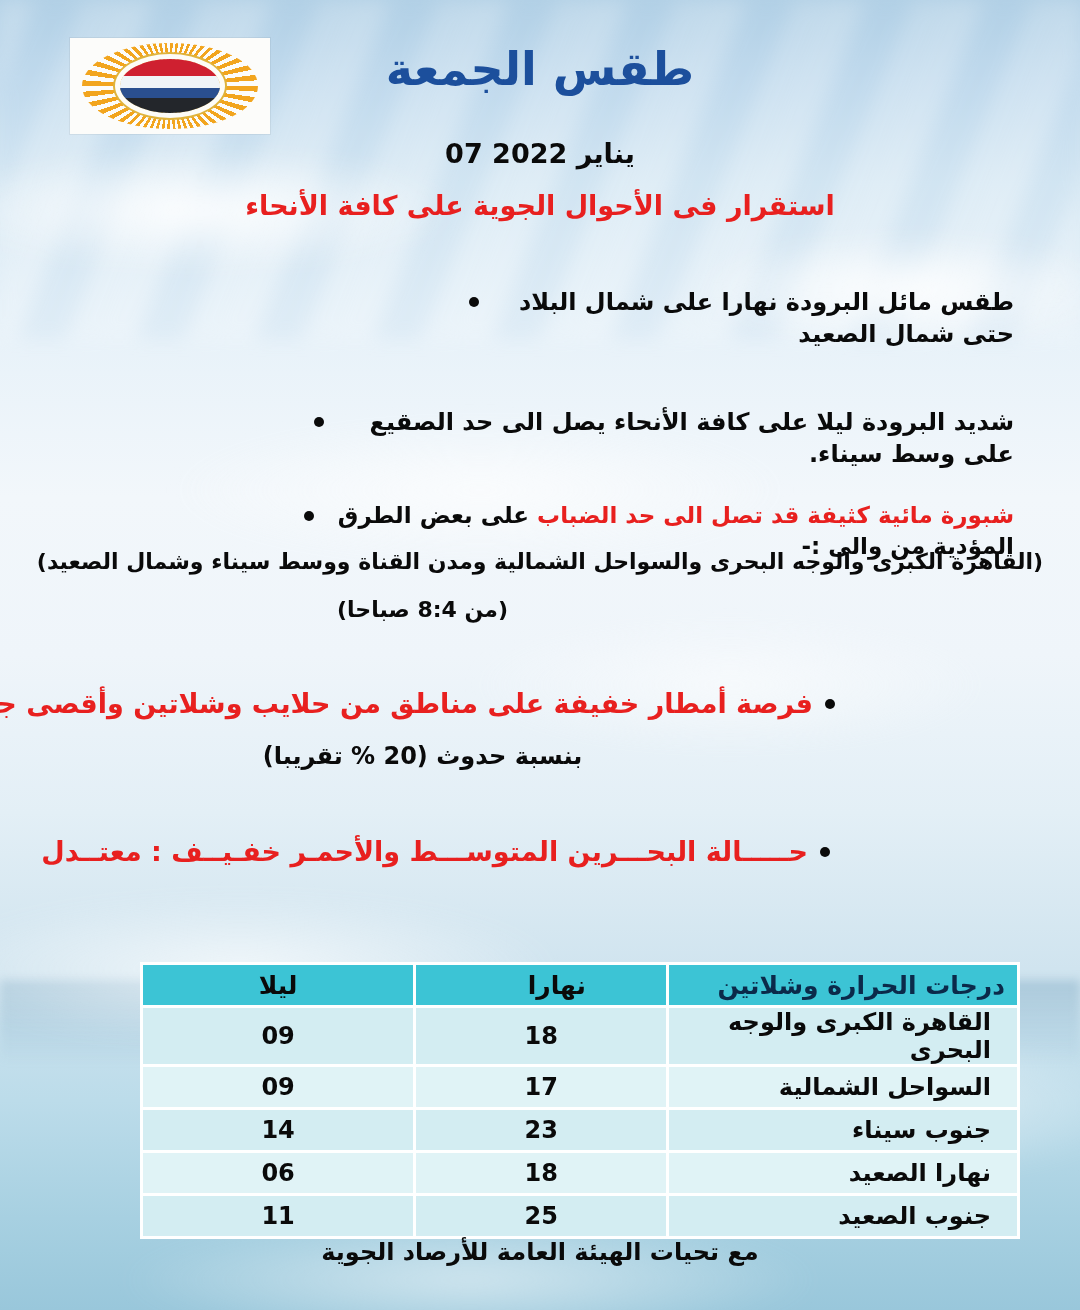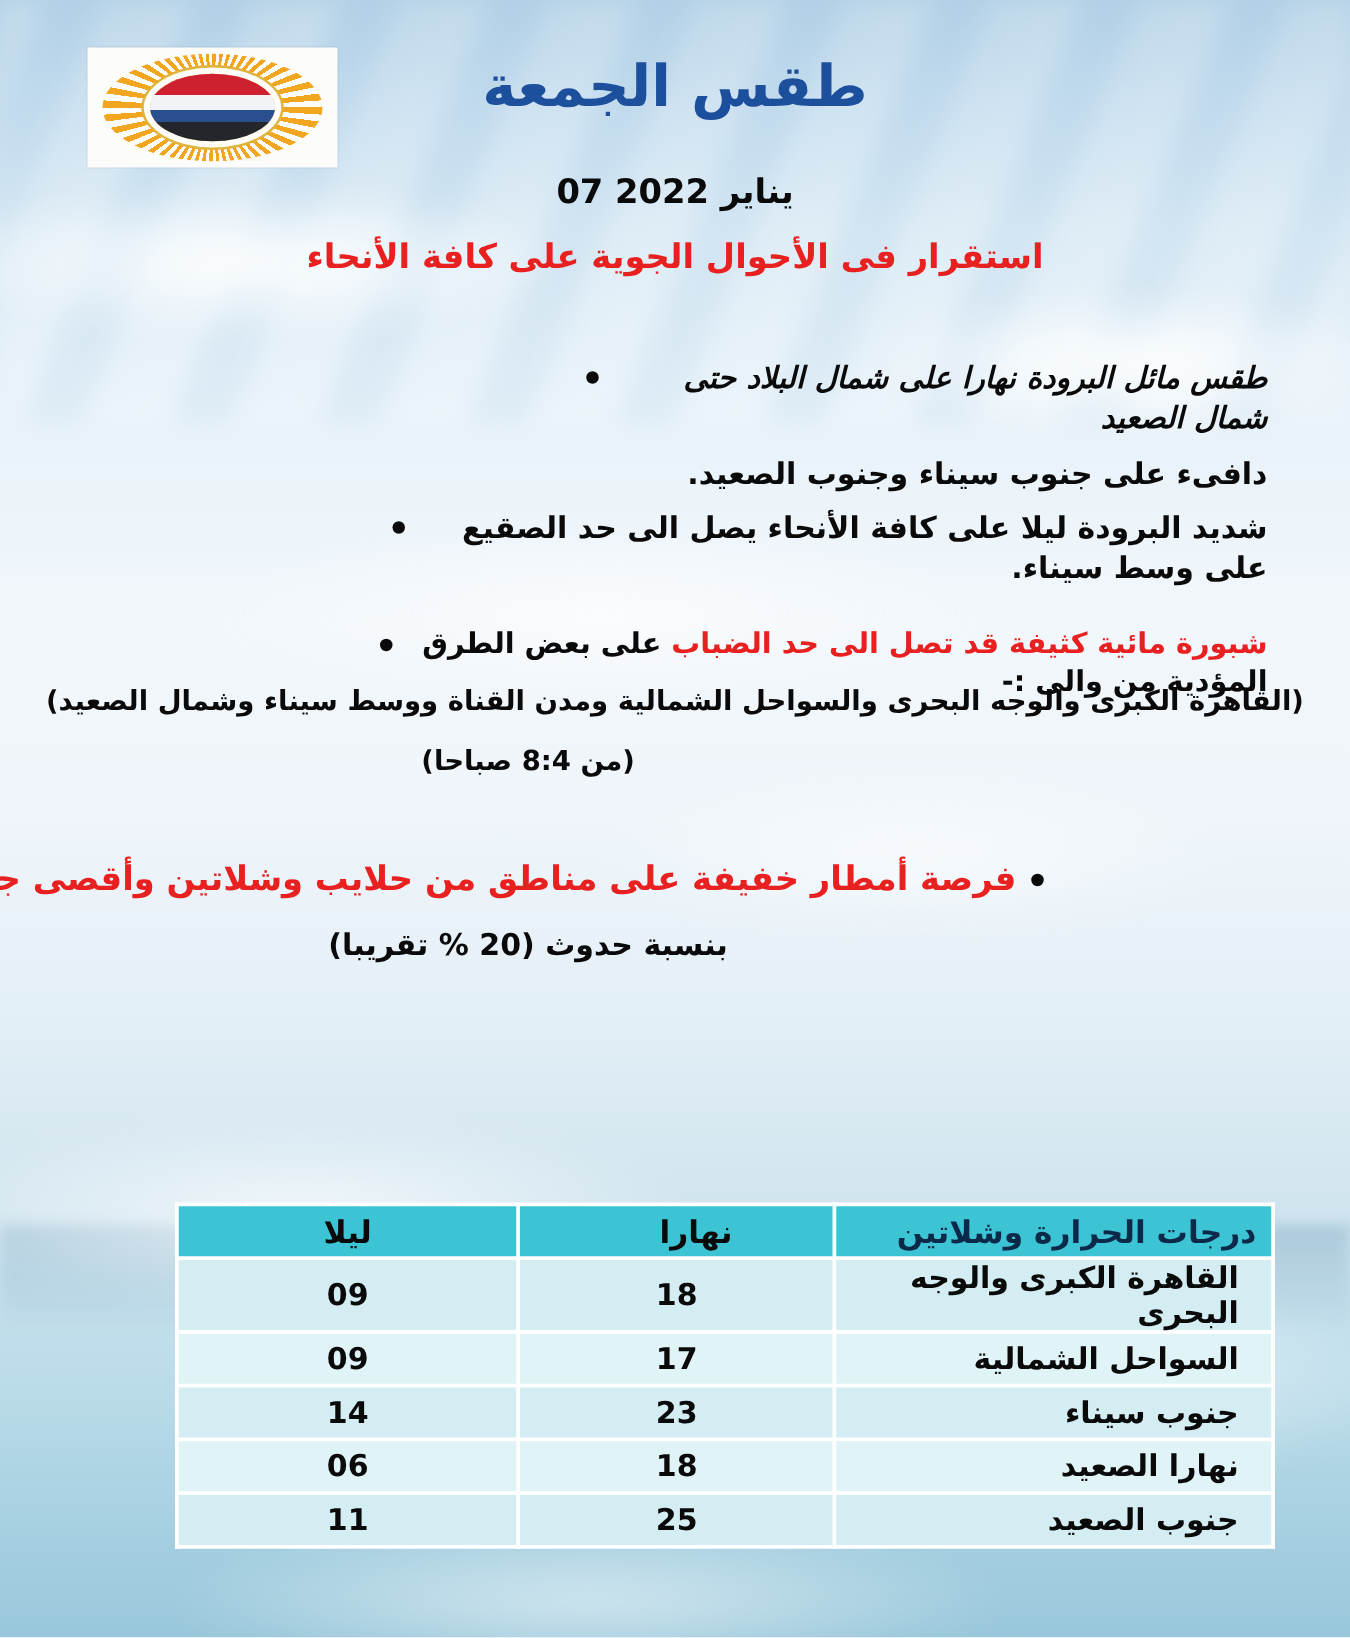--- a/index.html
+++ b/index.html
@@ -37,21 +37,21 @@
   .date{position:absolute;top:138px;left:0;right:0;text-align:center;
     font-size:27px;font-weight:bold;direction:ltr;}
   .headline{position:absolute;top:190px;left:0;right:0;text-align:center;
     font-size:27px;font-weight:bold;color:#e8201f;direction:rtl;}
 
   .bullet{position:absolute;direction:rtl;font-weight:bold;line-height:1.35;}
   .dot{width:10px;height:10px;border-radius:50%;background:#0a0a0a;flex:none;margin-top:11px;}
   .red{color:#e8201f;}
 
   .b1{top:286px;right:66px;width:545px;font-size:24px;}
-  .b1-l1{display:flex;justify-content:space-between;align-items:flex-start;gap:10px;font-style:italic;}
+  .b1-l1{display:flex;justify-content:space-between;align-items:flex-start;gap:10px;}
   .b1-l1 .txt{text-align:right;}
   .b1-l2{text-align:right;margin-top:12px;}
 
   .b2{top:406px;right:66px;width:700px;font-size:24px;display:flex;justify-content:space-between;align-items:flex-start;gap:10px;}
   .b2 .txt{flex:1;text-align:right;}
 
   .b3{top:500px;right:66px;width:710px;font-size:23px;display:flex;justify-content:space-between;align-items:flex-start;gap:0;}
   .b3 .txt{flex:1;text-align:right;}
   .b3-areas{position:absolute;top:549px;left:30px;right:30px;text-align:center;
     font-size:22px;font-weight:bold;direction:rtl;}
@@ -106,21 +106,20 @@
 
   <div class="title">طقس الجمعة</div>
   <div class="date">07 يناير 2022</div>
   <div class="headline">استقرار فى الأحوال الجوية على كافة الأنحاء</div>
 
   <div class="bullet b1">
     <div class="b1-l1">
       <span class="txt">طقس مائل البرودة نهارا على شمال البلاد حتى شمال الصعيد</span>
       <span class="dot"></span>
     </div>
-    <div class="b1-l2">دافىء على جنوب سيناء وجنوب الصعيد.</div>
   </div>
 
   <div class="bullet b2">
     <span class="txt">شديد البرودة ليلا على كافة الأنحاء يصل الى حد الصقيع على وسط سيناء.</span>
     <span class="dot"></span>
   </div>
 
   <div class="bullet b3">
     <span class="txt">
       <span class="red">شبورة مائية كثيفة قد تصل الى حد الضباب</span>
@@ -130,20 +129,24 @@
   </div>
   <div class="b3-areas">(القاهرة الكبرى والوجه البحرى والسواحل الشمالية ومدن القناة ووسط سيناء وشمال الصعيد)</div>
   <div class="b3-time">(من 8:4 صباحا)</div>
 
   <div class="bullet b4">
     <span class="dot"></span>
     <span class="red">فرصة أمطار خفيفة على مناطق من حلايب وشلاتين وأقصى جنوب البلاد</span>
   </div>
   <div class="b4-sub">بنسبة حدوث (20 % تقريبا)</div>
 
+  <div class="bullet b5">
+    <span class="dot"></span>
+    <span class="red">حـــــالة البحـــرين المتوســـط والأحمـر خفـيــف : معتــدل</span>
+  </div>
 
   <table class="temps">
     <thead>
       <tr>
         <th class="region">درجات الحرارة وشلاتين</th>
         <th class="num day">نهارا</th>
         <th class="num night">ليلا</th>
       </tr>
     </thead>
     <tbody>
@@ -168,14 +171,15 @@
         <td class="num">06</td>
       </tr>
       <tr>
         <td class="region">جنوب الصعيد</td>
         <td class="num">25</td>
         <td class="num">11</td>
       </tr>
     </tbody>
   </table>
 
+  <div class="footer">مع تحيات الهيئة العامة للأرصاد الجوية</div>
 
 </div>
 
 </body></html>

